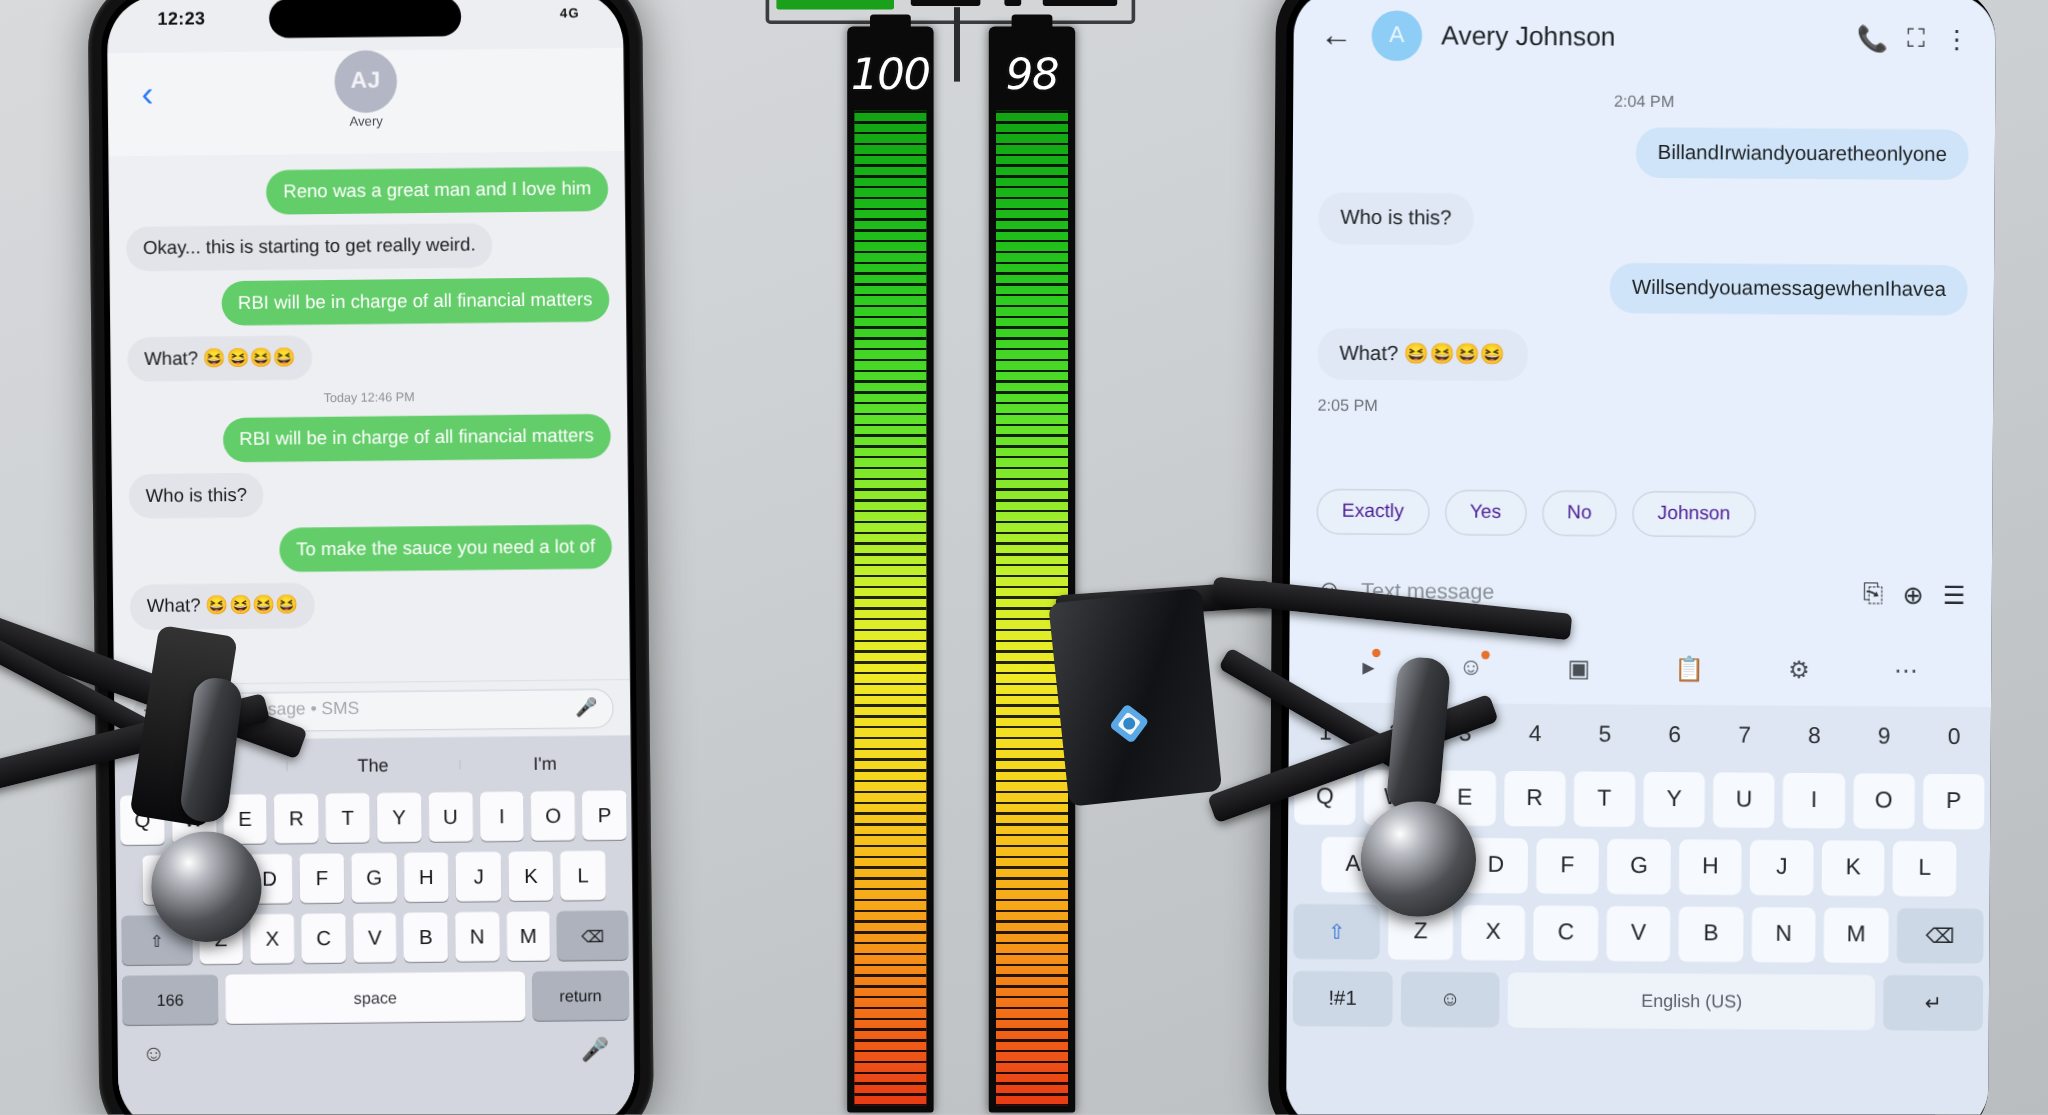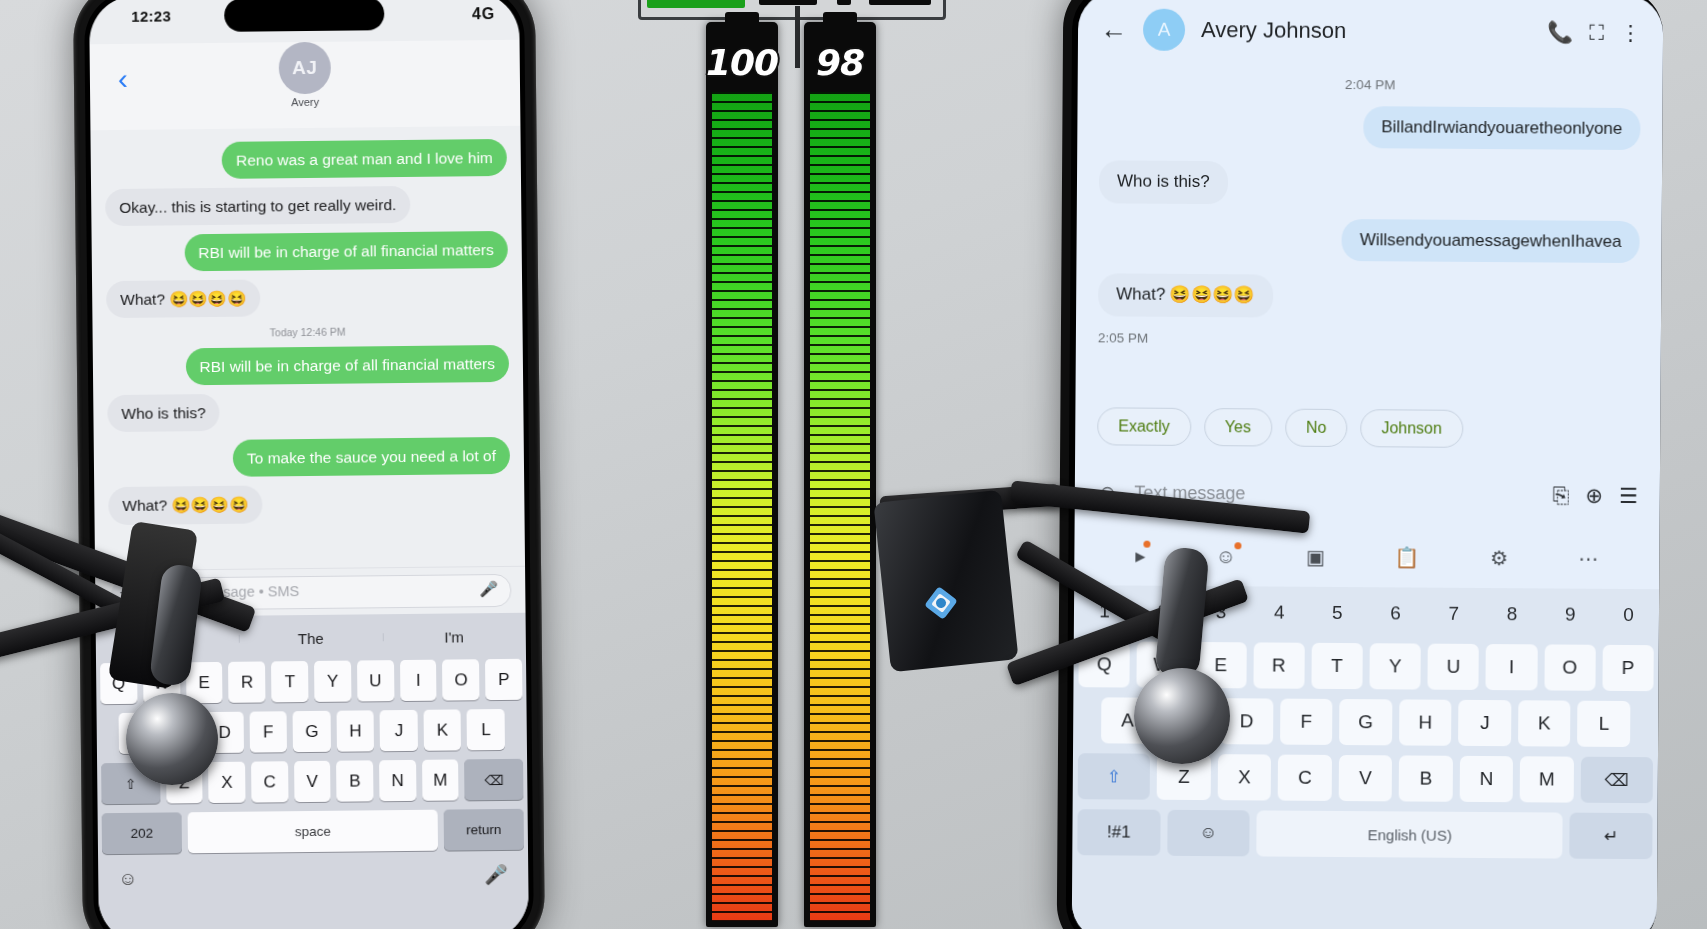--- a/index.html
+++ b/index.html
@@ -13,21 +13,21 @@
   
   #iphone{left:78px;top:-22px;width:462px;height:980px;
           background:#121212;border-radius:60px;
           box-shadow:0 0 36px rgba(0,0,0,.45), inset 0 0 4px #555;
           transform:rotate(-0.6deg);}
   #iphone .bezel{position:absolute;inset:11px;border-radius:50px;background:#000;}
   #iphone .screen{position:absolute;inset:16px;border-radius:46px;overflow:hidden;
                   background:#eceef1;filter:blur(0.5px);}
   #ip-status{position:relative;height:46px;color:#111;font-size:15px;font-weight:700;}
   #ip-status .t{position:absolute;left:42px;top:12px;letter-spacing:.3px;}
-  #ip-status .r{position:absolute;right:24px;top:13px;font-size:16px;letter-spacing:1px;}
+  #ip-status .r{position:absolute;right:36px;top:13px;font-size:11px;letter-spacing:1px;}
   #ip-notch{position:absolute;left:50%;transform:translateX(-50%);top:4px;width:160px;height:33px;
             background:#000;border-radius:18px;}
   #ip-navbar{position:relative;height:86px;background:rgba(244,245,247,.92);text-align:center;}
   #ip-back{position:absolute;left:28px;top:20px;font-size:30px;color:#2b7cf6;font-weight:400;line-height:1;}
   #ip-avatar{width:52px;height:52px;border-radius:50%;background:#b3b6c4;margin:2px auto 0;
              color:#f2f3f7;font-size:19px;font-weight:600;line-height:52px;letter-spacing:.5px;}
   #ip-name{font-size:11px;color:#4a4c52;margin-top:2px;}
   #ip-thread{position:relative;background:#edeff2;height:440px;padding:4px 14px 0;box-sizing:border-box;}
   .ip-row{display:flex;margin:9px 0;}
   .ip-row.me{justify-content:flex-end;}
@@ -63,32 +63,32 @@
   
   #rig-top{left:638px;top:-18px;width:302px;height:32px;background:#d3d5d7;
            border:3px solid #3a3d40;border-radius:4px;}
   #rig-top .ledbox{position:absolute;left:6px;top:3px;width:98px;height:20px;background:#1aa01a;border-radius:2px;}
   #rig-top .conn{position:absolute;top:2px;height:18px;background:#0c0c0c;border-radius:2px;}
   #rig-div{left:795px;top:6px;width:5px;height:62px;background:#2a2c2e;}
   .gauge{position:absolute;top:22px;width:72px;height:905px;background:#0a0a0a;
          border-radius:5px 5px 2px 2px;box-shadow:0 0 8px rgba(0,0,0,.5);}
   .gauge .tab{position:absolute;left:50%;transform:translateX(-50%);top:-10px;width:34px;height:12px;background:#0a0a0a;border-radius:3px 3px 0 0;}
   .gauge .num{position:absolute;left:0;right:0;top:20px;text-align:center;color:#fff;
-              font-family:"DejaVu Sans",sans-serif;font-weight:700;font-style:italic;
+              font-family:"DejaVu Sans",sans-serif;font-weight:400;font-style:italic;
               font-size:36px;letter-spacing:-1px;
               text-shadow:2px 0 0 #111,-2px 0 0 #111,0 2px 0 #111,0 -2px 0 #111;}
   .gauge .bar{position:absolute;left:6px;right:6px;top:70px;bottom:6px;
               background:linear-gradient(to bottom,
                  #13a313 0%, #18b418 8%, #2bc91f 18%, #58e02a 30%,
                  #95ec2b 40%, #cdf02b 48%, #eeea26 56%, #f5d81f 66%,
                  #f7b81a 76%, #f58c18 86%, #ee5a18 94%, #e83a14 100%);}
   .gauge .bar:after{content:"";position:absolute;inset:0;
      background:repeating-linear-gradient(to bottom,rgba(0,0,0,.85) 0 2px,rgba(0,0,0,0) 2px 9px);}
   #g1{left:706px;}
-  #g2{left:804px;}
+  #g2{left:824px;}
 
   
   #android{left:1060px;top:-22px;width:560px;height:980px;background:#0e0e0e;border-radius:52px;
            box-shadow:0 0 34px rgba(0,0,0,.45);transform:rotate(0.4deg);}
   #android .bezel{position:absolute;left:9px;top:9px;right:-40px;bottom:9px;border-radius:44px;background:#000;}
   #android .screen{position:absolute;left:15px;top:15px;right:-40px;bottom:15px;border-radius:38px;overflow:hidden;
                    background:#e6effb;filter:blur(0.45px);}
   #an-top{display:flex;align-items:center;height:76px;padding:0 22px;gap:16px;}
   #an-back{font-size:27px;color:#262a2e;line-height:1;}
   #an-avatar{width:42px;height:42px;border-radius:50%;background:#8ecdf5;color:#eaf6ff;
@@ -98,21 +98,21 @@
   #an-thread{position:relative;padding:0 22px;height:330px;box-sizing:border-box;}
   .an-ts{text-align:center;font-size:13.5px;color:#6f7479;margin:8px 0 14px;}
   .an-ts.left{text-align:left;margin:6px 0 10px;}
   .an-row{display:flex;margin:14px 0;}
   .an-row.me{justify-content:flex-end;}
   .an-bub{max-width:420px;padding:11px 18px;border-radius:20px;font-size:17px;line-height:1.2;
           color:#1d2023;word-break:break-all;}
   .an-bub.me{background:#cfe4f8;border-radius:20px;}
   .an-bub.them{background:#dfe8f4;}
   #an-chips{display:flex;gap:13px;padding:2px 22px 0;}
-  .chip{border:1px solid #c7d2e0;border-radius:20px;padding:9px 20px;font-size:16px;color:#4d7c0f;
+  .chip{border:1px solid #c7d2e0;border-radius:20px;padding:9px 20px;font-size:16px;color:#4c1d95;
         background:#e8f0fa;white-space:nowrap;}
   #an-input{display:flex;align-items:center;height:66px;padding:0 22px;gap:16px;margin-top:14px;}
   #an-input .ph{flex:1;font-size:18px;color:#8b9097;}
   #an-toolbar{display:flex;align-items:center;justify-content:space-around;height:60px;padding:0 26px;}
   .tbi{position:relative;font-size:20px;color:#4a4f55;}
   .tbi .dot{position:absolute;right:-5px;top:-3px;width:7px;height:7px;border-radius:50%;background:#e8702a;}
   #an-kb{background:#dde6f2;padding-top:6px;height:362px;box-sizing:border-box;}
   .akrow{display:flex;justify-content:center;gap:7px;padding:0 5px;margin-bottom:10px;}
   .akey{background:#f6f9fd;border-radius:7px;height:46px;flex:1;display:flex;align-items:center;
         justify-content:center;font-size:19px;color:#23262a;}
@@ -224,21 +224,21 @@
           <div class="key">Z</div>
           <div class="key">X</div>
           <div class="key">C</div>
           <div class="key">V</div>
           <div class="key">B</div>
           <div class="key">N</div>
           <div class="key">M</div>
           <div class="key dark w2">⌫</div>
         </div>
         <div class="kbrow">
-          <div class="key dark w2">202</div>
+          <div class="key dark w2">166</div>
           <div class="key space">space</div>
           <div class="key dark w2">return</div>
         </div>
         <div id="ip-bottom">
           <span>☺</span>
           <span>🎤</span>
         </div>
       </div>
 
     </div>

